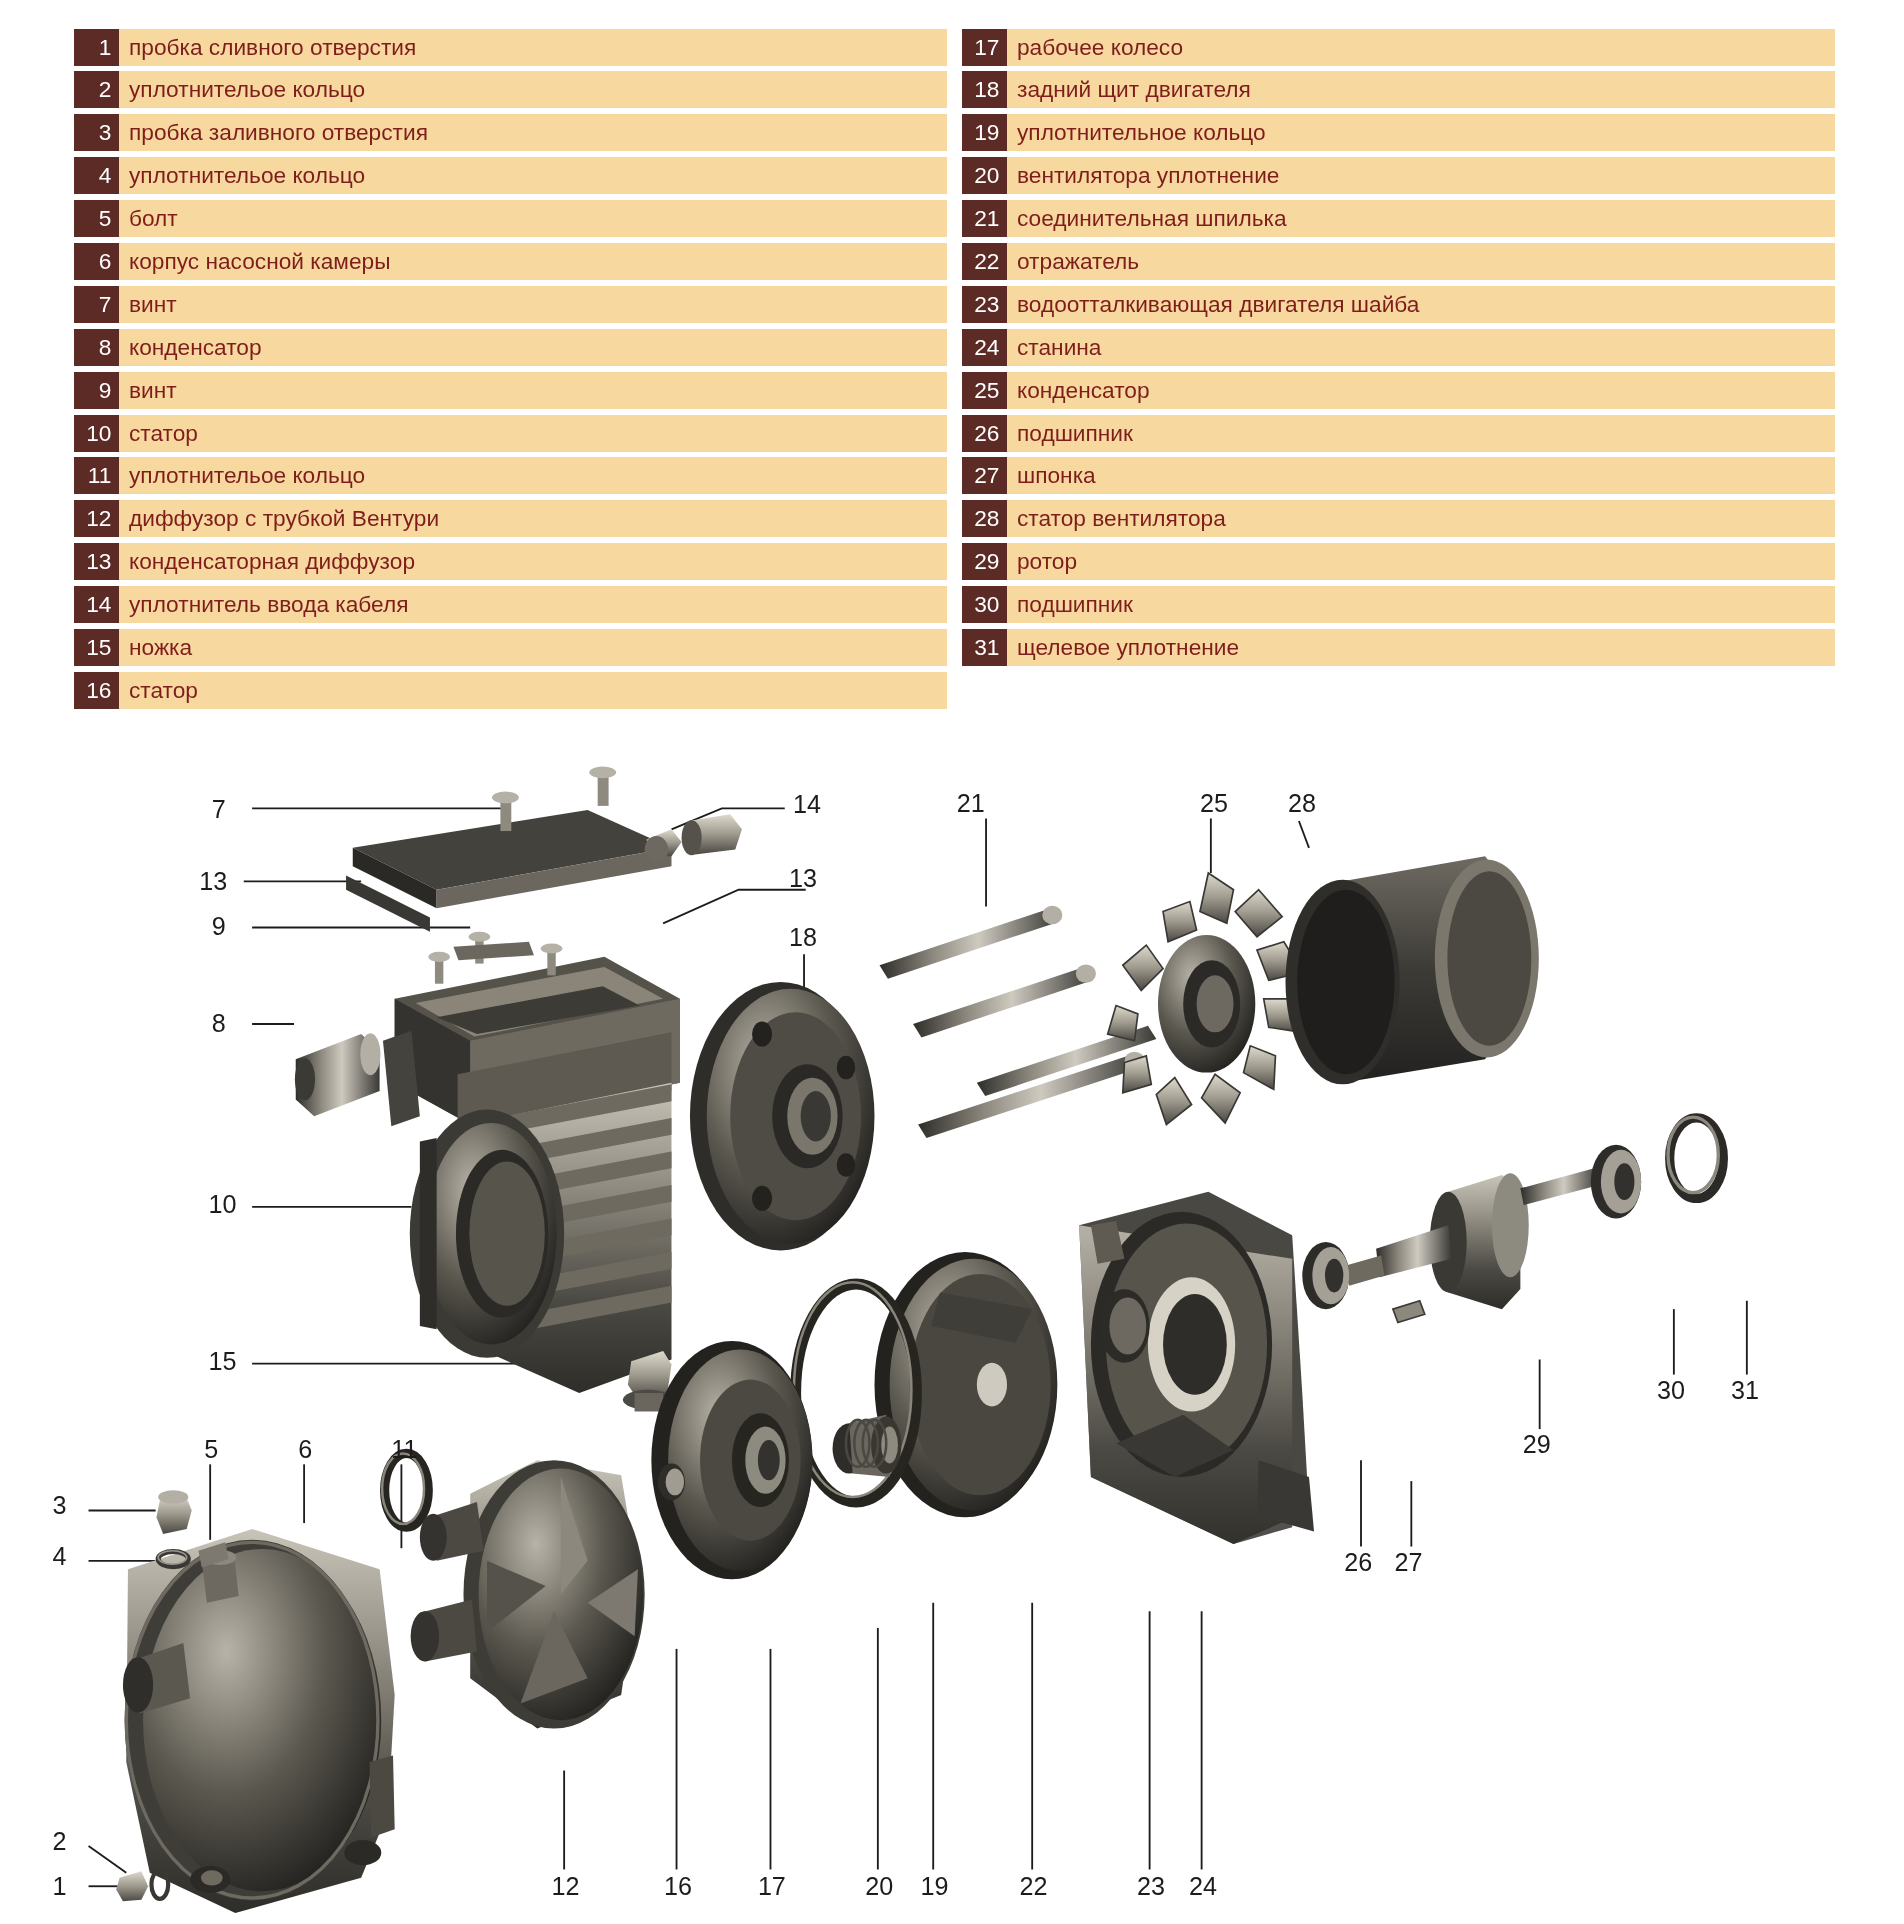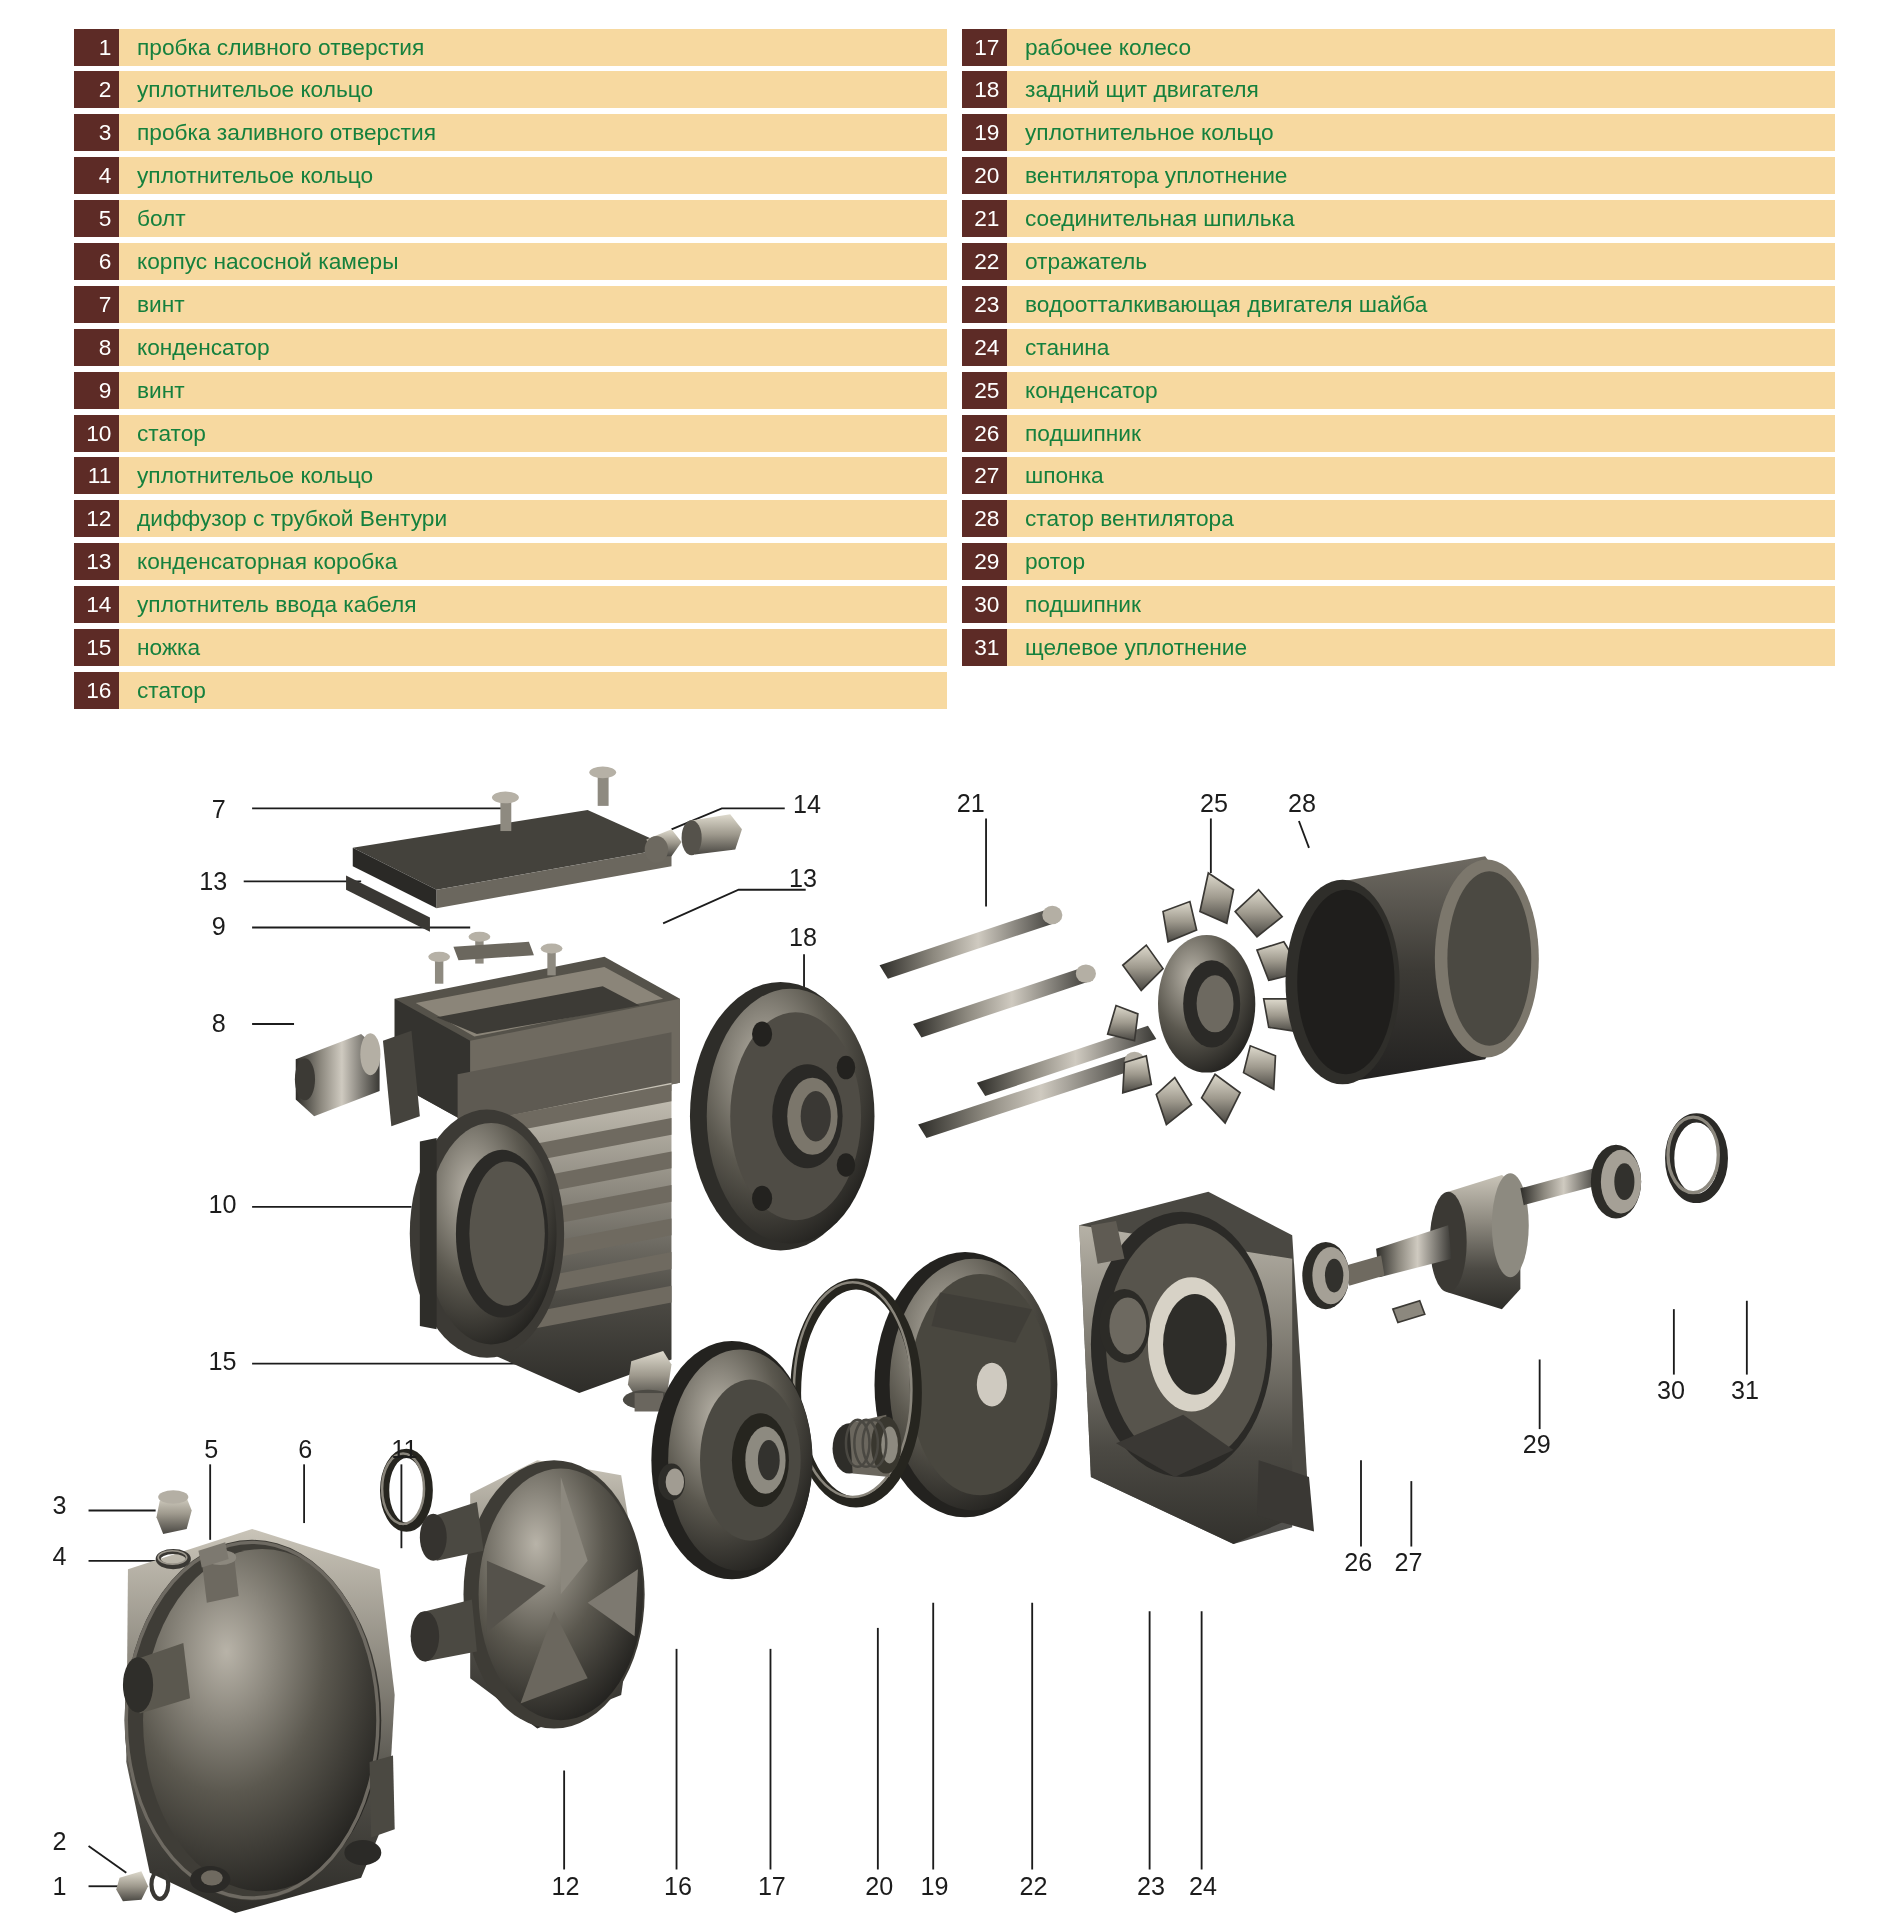--- a/index.html
+++ b/index.html
@@ -42,24 +42,24 @@
     font-size: 22.7px;
     line-height: 37px;
     text-align: right;
     padding-right: 7.6px;
     box-sizing: border-box;
     font-family: "Liberation Sans", sans-serif;
   }
   .legend-label {
     flex: 1;
     background: #f7d9a0;
-    color: #15803d;
+    color: #7f1d1d;
     font-size: 22.7px;
     line-height: 37px;
-    padding-left: 18px;
+    padding-left: 10px;
     box-sizing: border-box;
     white-space: nowrap;
     overflow: hidden;
   }
   .legend-row.empty .legend-num { background: transparent; }
   .legend-row.empty .legend-label { background: transparent; }
 
   
   #diagram {
     position: absolute;
@@ -129,21 +129,21 @@
     <div class="legend-row">
       <div class="legend-num">11</div>
       <div class="legend-label">уплотнительое кольцо</div>
     </div>
     <div class="legend-row">
       <div class="legend-num">12</div>
       <div class="legend-label">диффузор с трубкой Вентури</div>
     </div>
     <div class="legend-row">
       <div class="legend-num">13</div>
-      <div class="legend-label">конденсаторная коробка</div>
+      <div class="legend-label">конденсаторная диффузор</div>
     </div>
     <div class="legend-row">
       <div class="legend-num">14</div>
       <div class="legend-label">уплотнитель ввода кабеля</div>
     </div>
     <div class="legend-row">
       <div class="legend-num">15</div>
       <div class="legend-label">ножка</div>
     </div>
     <div class="legend-row">

